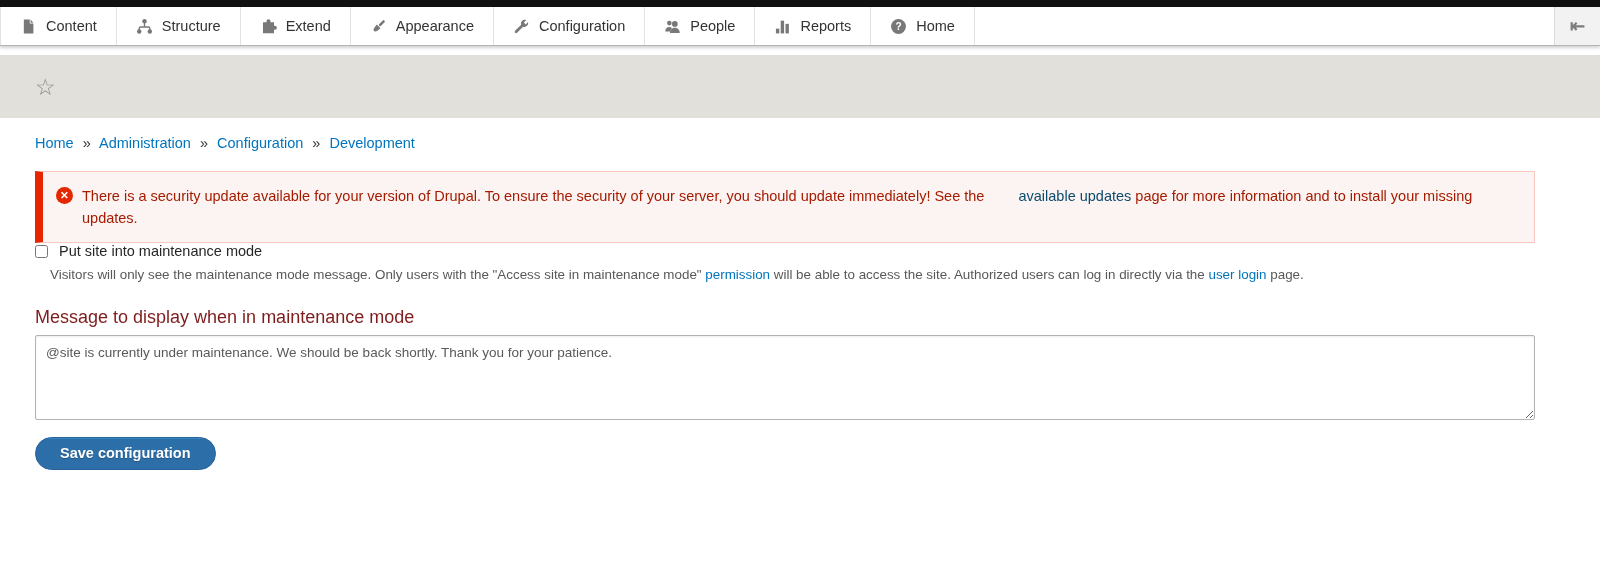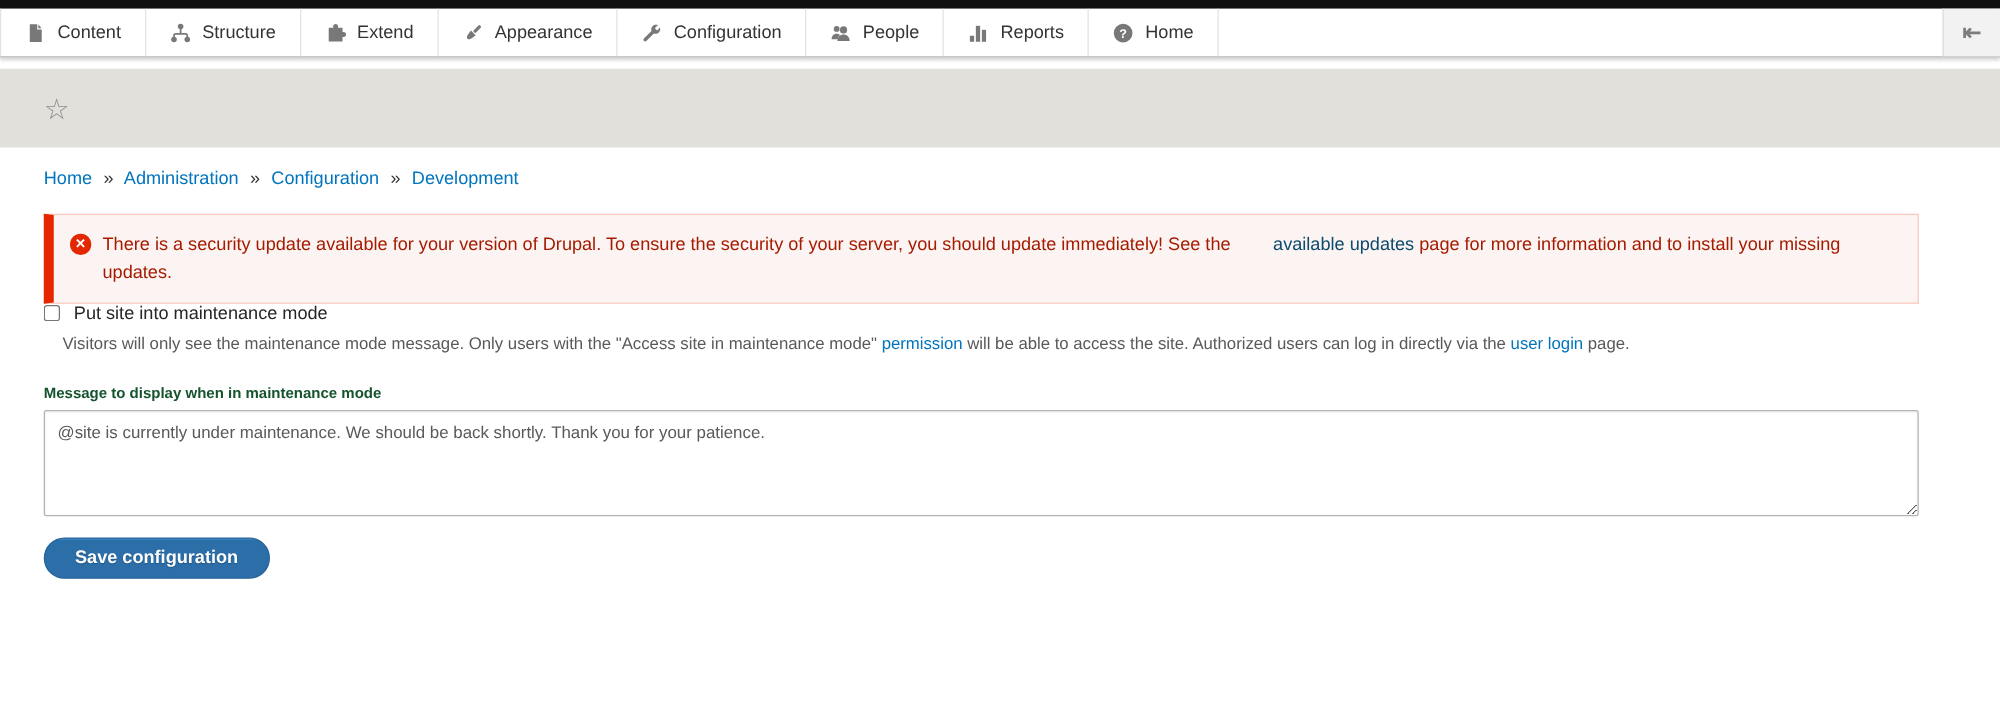--- a/index.html
+++ b/index.html
@@ -85,21 +85,21 @@
   .form-item-checkbox input[type="checkbox"] {
     width: 13px; height: 13px; margin: 0 7px 0 0; vertical-align: -2px; cursor: pointer;
   }
   .checkbox-label { cursor: pointer; }
   .description {
     margin: 7px 0 0 15px;
     font-size: 13.4px; line-height: 18px; color: #595959;
   }
   .description a { color: #0074bd; text-decoration: none; cursor: pointer; }
 
-  .field-label { margin: 23px 0 7px; font-size: 12px; font-weight: bold; color: #14532d; }
+  .field-label { margin: 23px 0 7px; font-size: 18px; font-weight: normal; color: #7f1d1d; }
 
   .maintenance-textarea {
     display: block; width: 100%; height: 85px;
     border: 1px solid #b3b3b3; border-radius: 2px;
     padding: 8px 10px;
     font-family: "Liberation Sans", sans-serif;
     font-size: 13.5px; line-height: 18px; color: #595959;
     resize: vertical;
     box-shadow: inset 0 1px 2px rgba(0,0,0,0.08);
     background: #fff;

